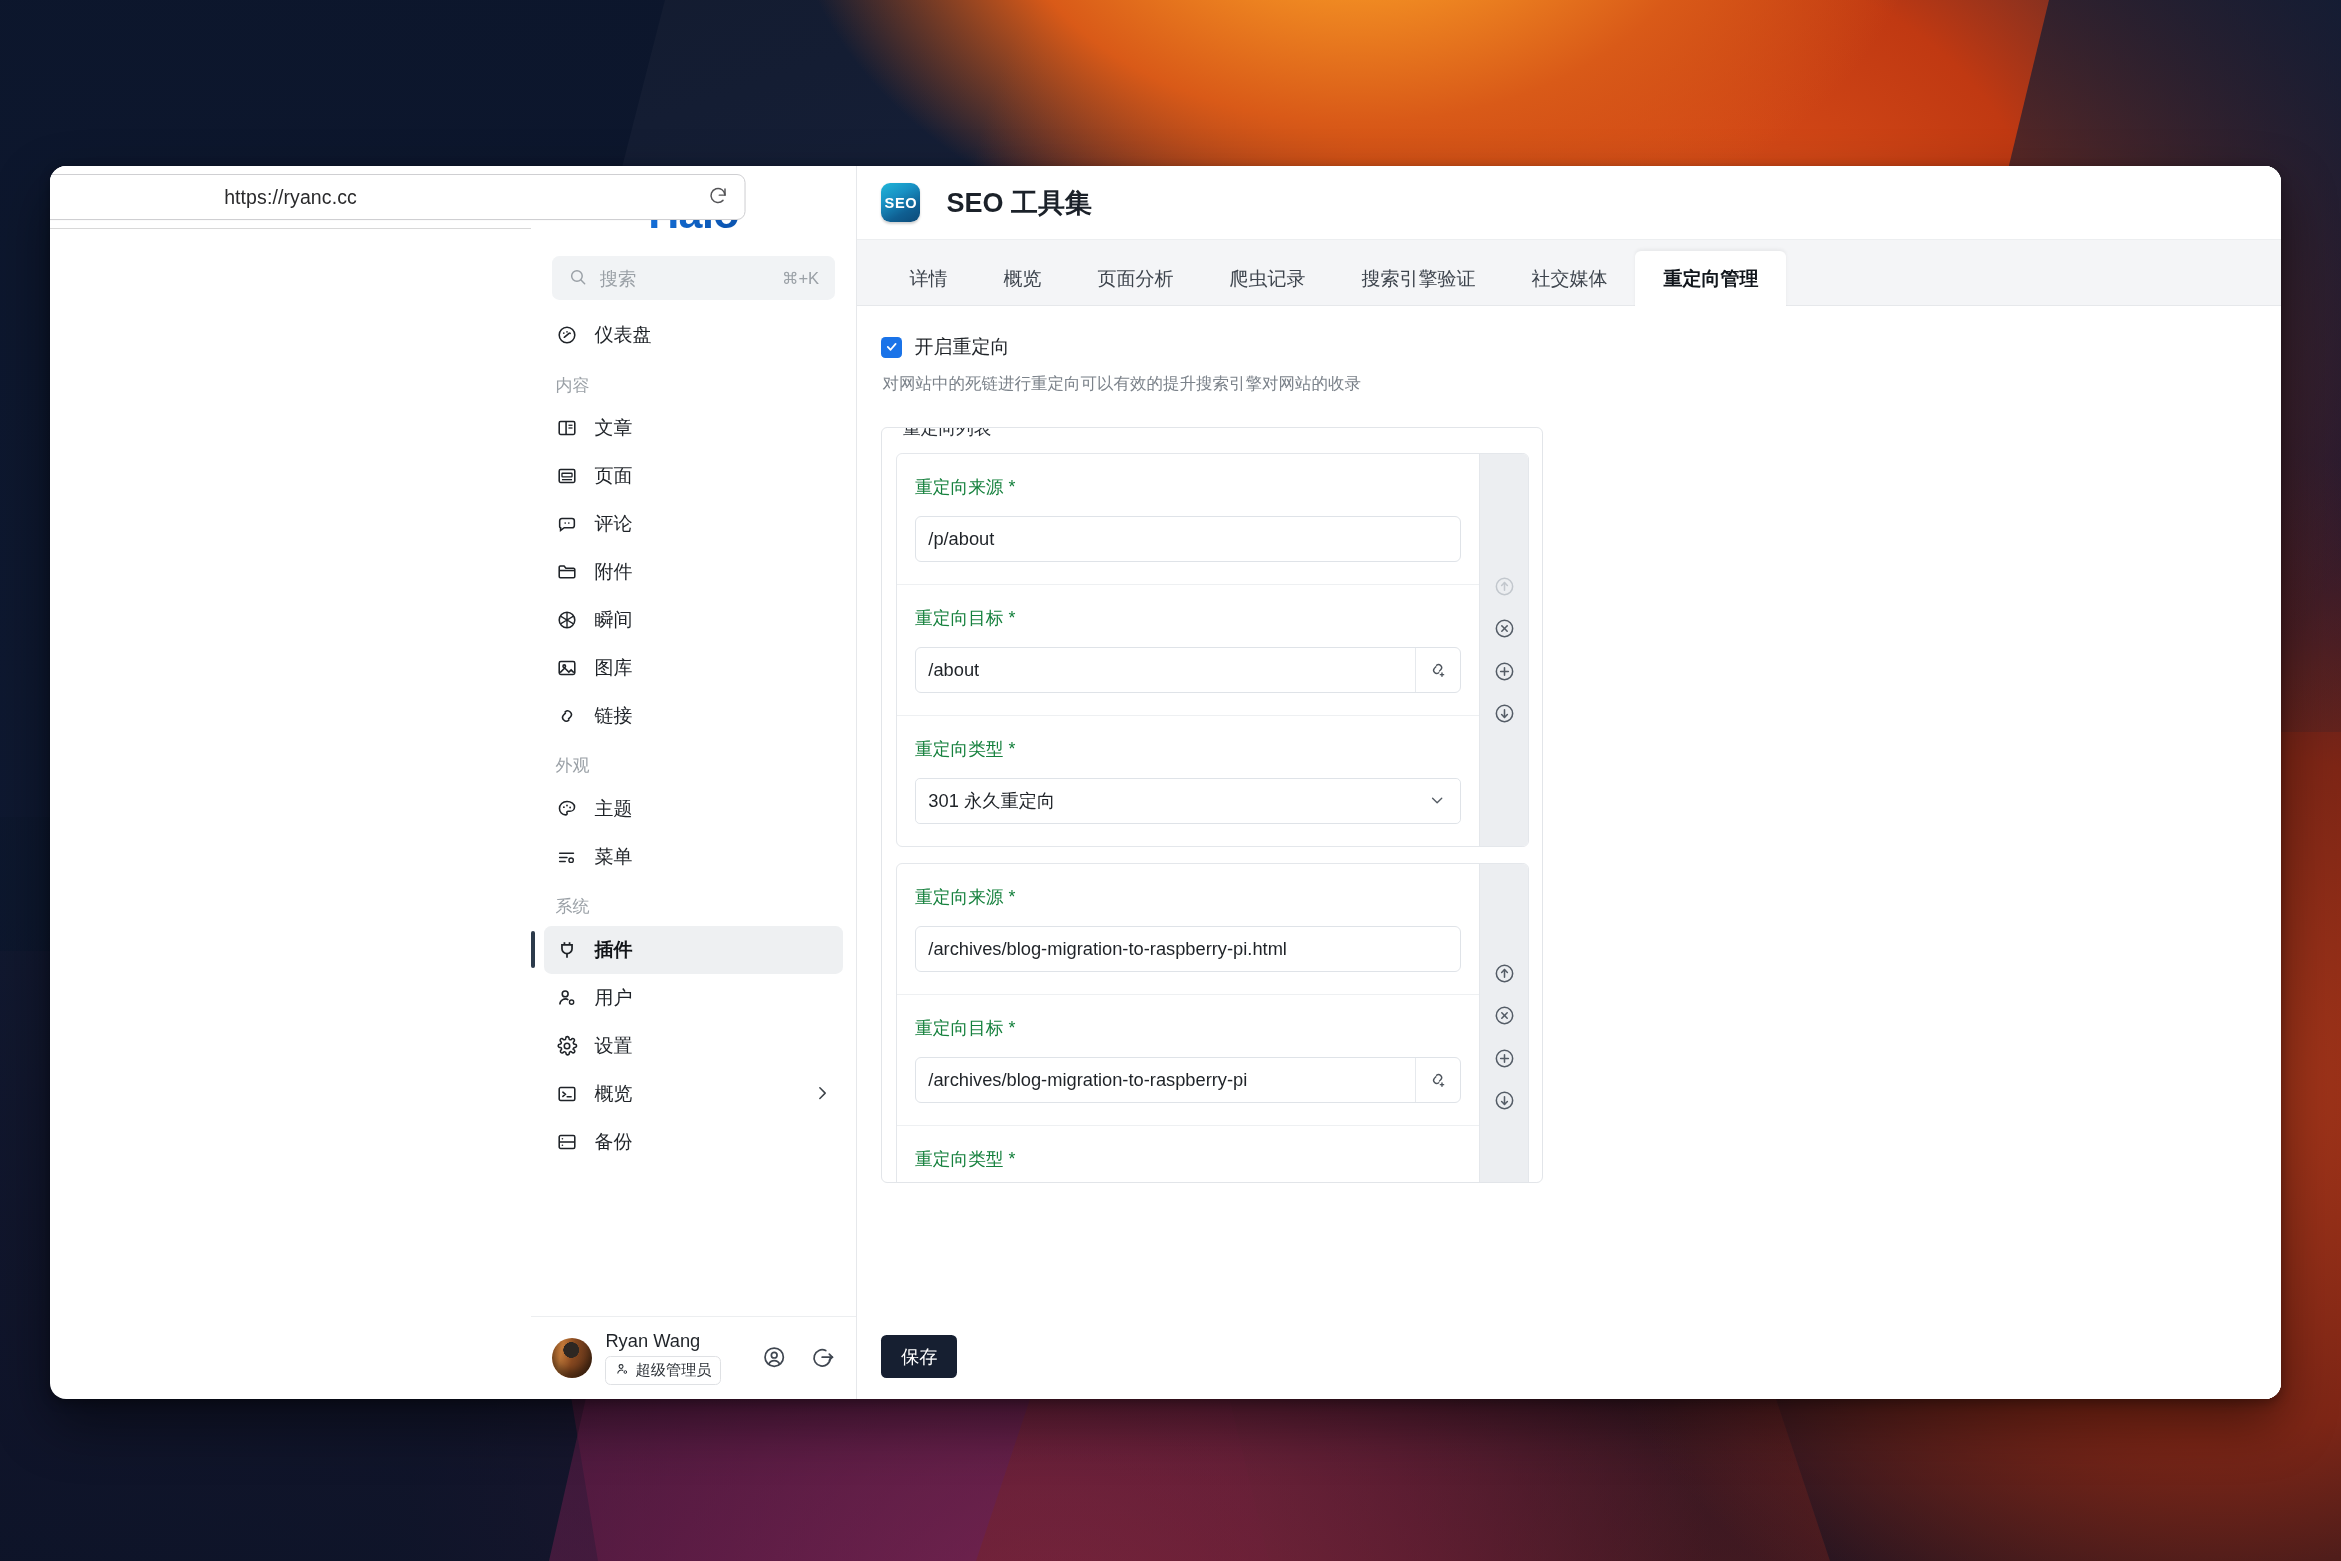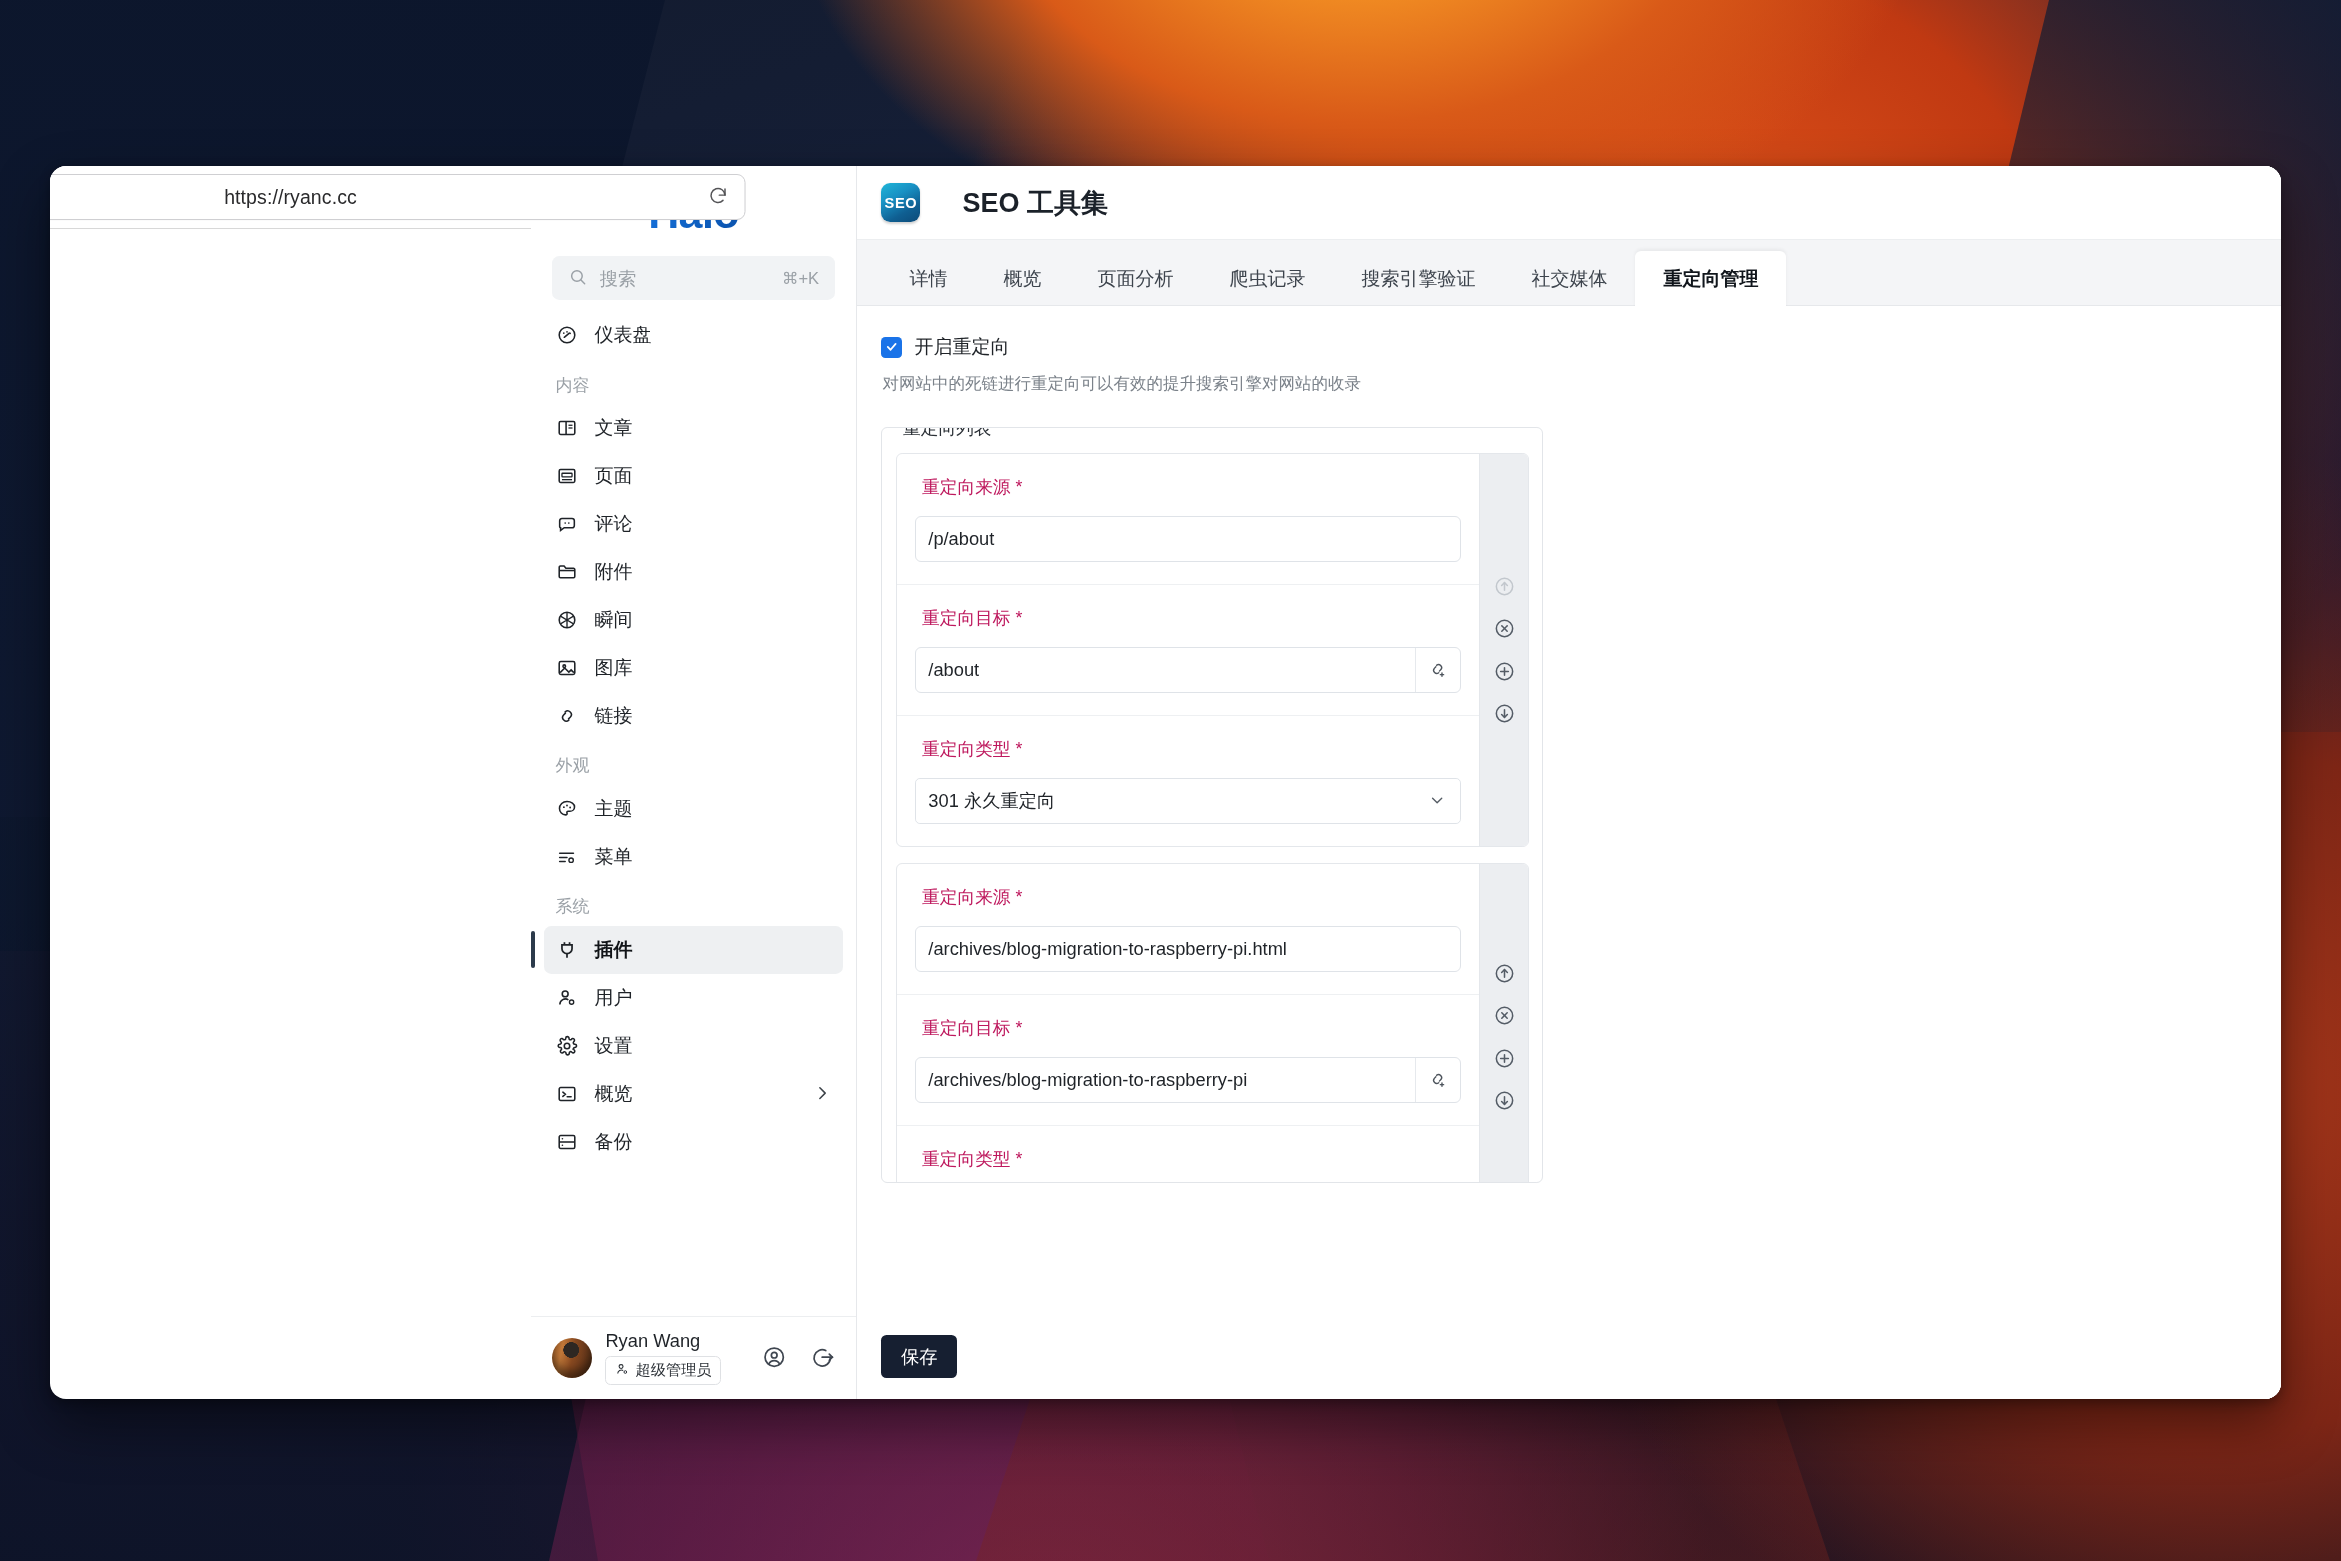--- a/index.html
+++ b/index.html
@@ -141,21 +141,21 @@
     border: 0.6px solid #dfe1e4; border-radius: 5.5px;
     padding: 3px 8.5px; margin-top: 4.9px;
     font-size: 15.2px; color: #2b3036;
   }
   .uicons { margin-left: auto; display: flex; gap: 24.4px; color: #3f4650; }
 
   
   .main { flex: 1; display: flex; flex-direction: column; min-width: 0; background: #fff; }
   .page-header {
     height: 73px; flex: 0 0 73px;
-    display: flex; align-items: center; gap: 16px;
+    display: flex; align-items: center; 
     padding: 0 24.4px;
     background: #fff;
   }
   .seo-logo {
     width: 39px; height: 39px; border-radius: 9.1px;
     background: linear-gradient(150deg, #1fb6d8 0%, #1891c4 35%, #0f5f92 70%, #0c4a78 100%);
     display: flex; align-items: center; justify-content: center;
     box-shadow: 0 1.2px 2.4px rgba(0,0,0,0.18);
   }
   .seo-logo span { color: #fff; font-size: 14.6px; font-weight: 700; letter-spacing: 0.6px; }
@@ -207,21 +207,21 @@
 
   .card {
     border: 0.6px solid #e4e7eb; border-radius: 6.1px;
     background: #fff; display: flex;
     margin-bottom: 16px;
     overflow: hidden;
   }
   .card-fields { flex: 1; padding: 0; min-width: 0; }
   .field { padding: 21px 18.3px 22px 18.3px; border-bottom: 0.6px solid #eef0f2; }
   .field:last-child { border-bottom: none; }
-  .flabel { font-size: 17.7px; color: #be185d; font-weight: 500; margin-bottom: 17px; margin-left: 7px; }
+  .flabel { font-size: 17.7px; color: #15803d; font-weight: 500; margin-bottom: 17px; }
   .finput {
     height: 46px; border: 0.6px solid #dfe3e8; border-radius: 6px;
     display: flex; align-items: center; background: #fff;
   }
   .finput .val { flex: 1; padding: 0 12.2px; font-size: 18.3px; color: #1f2328; overflow: hidden; white-space: nowrap; }
   .finput .addon {
     width: 45px; height: 100%; border-left: 0.6px solid #e6e9ed;
     display: flex; align-items: center; justify-content: center; color: #4d545c;
   }
   .fselect {

